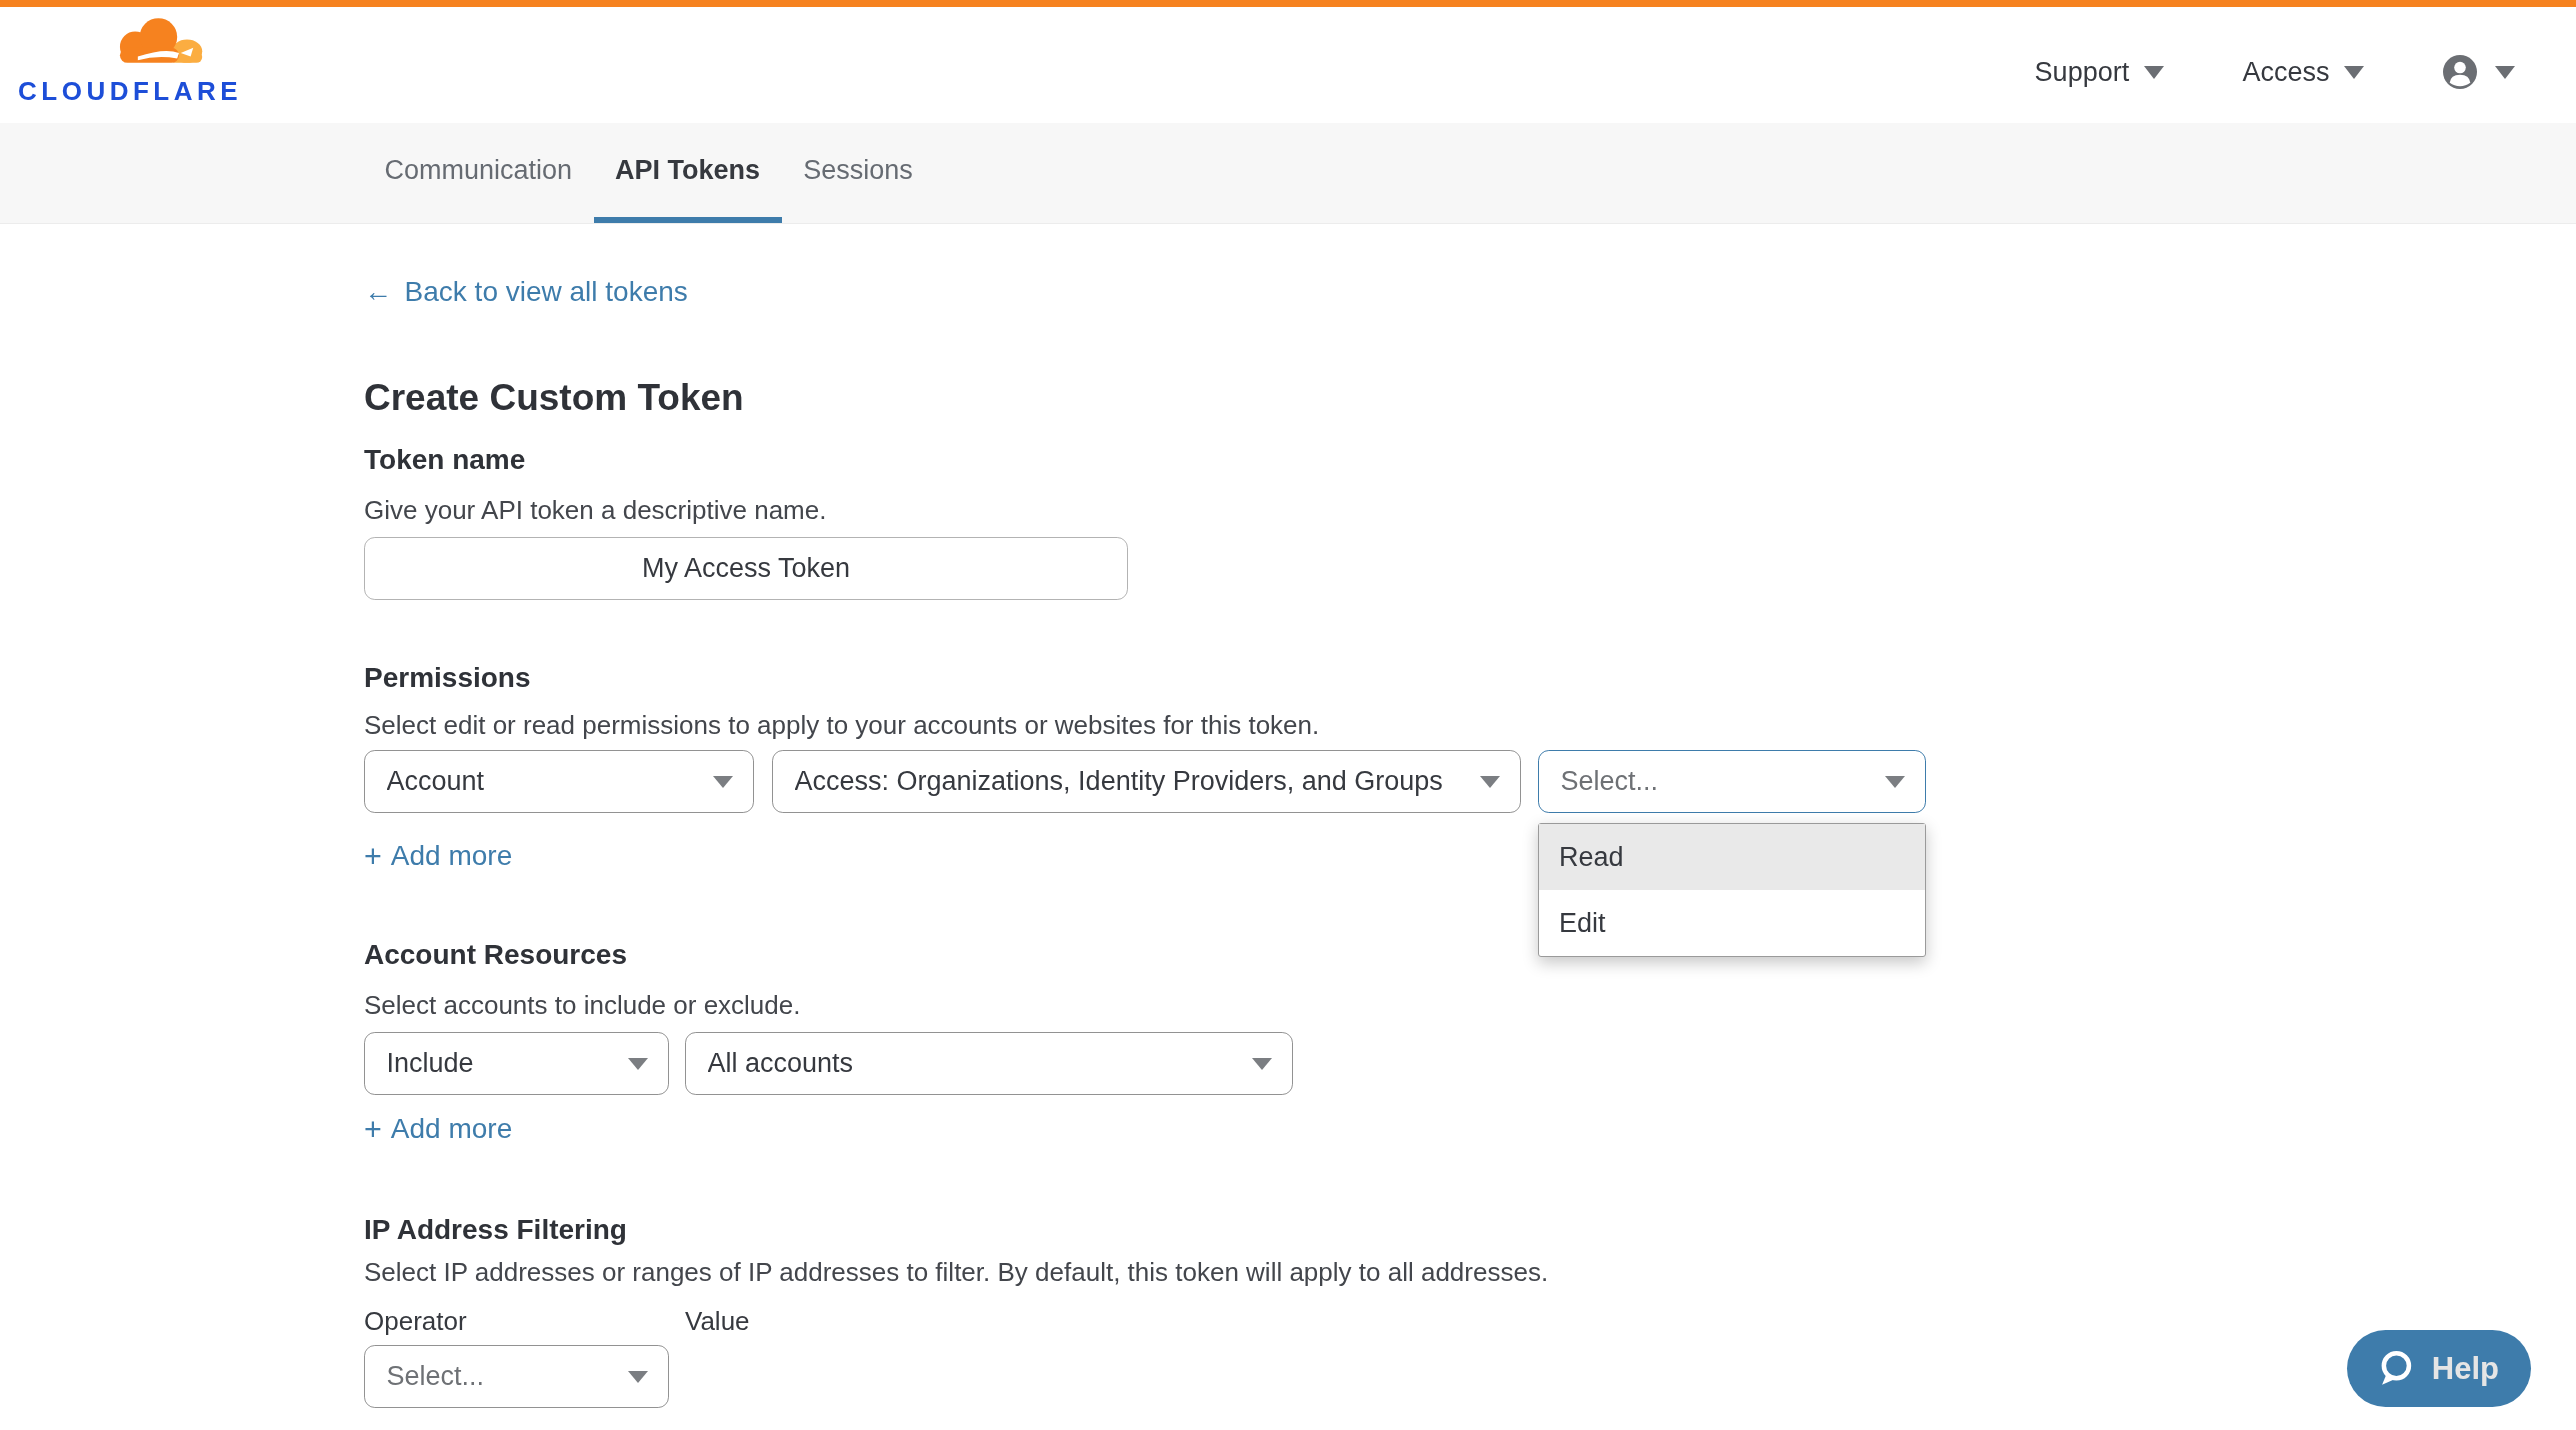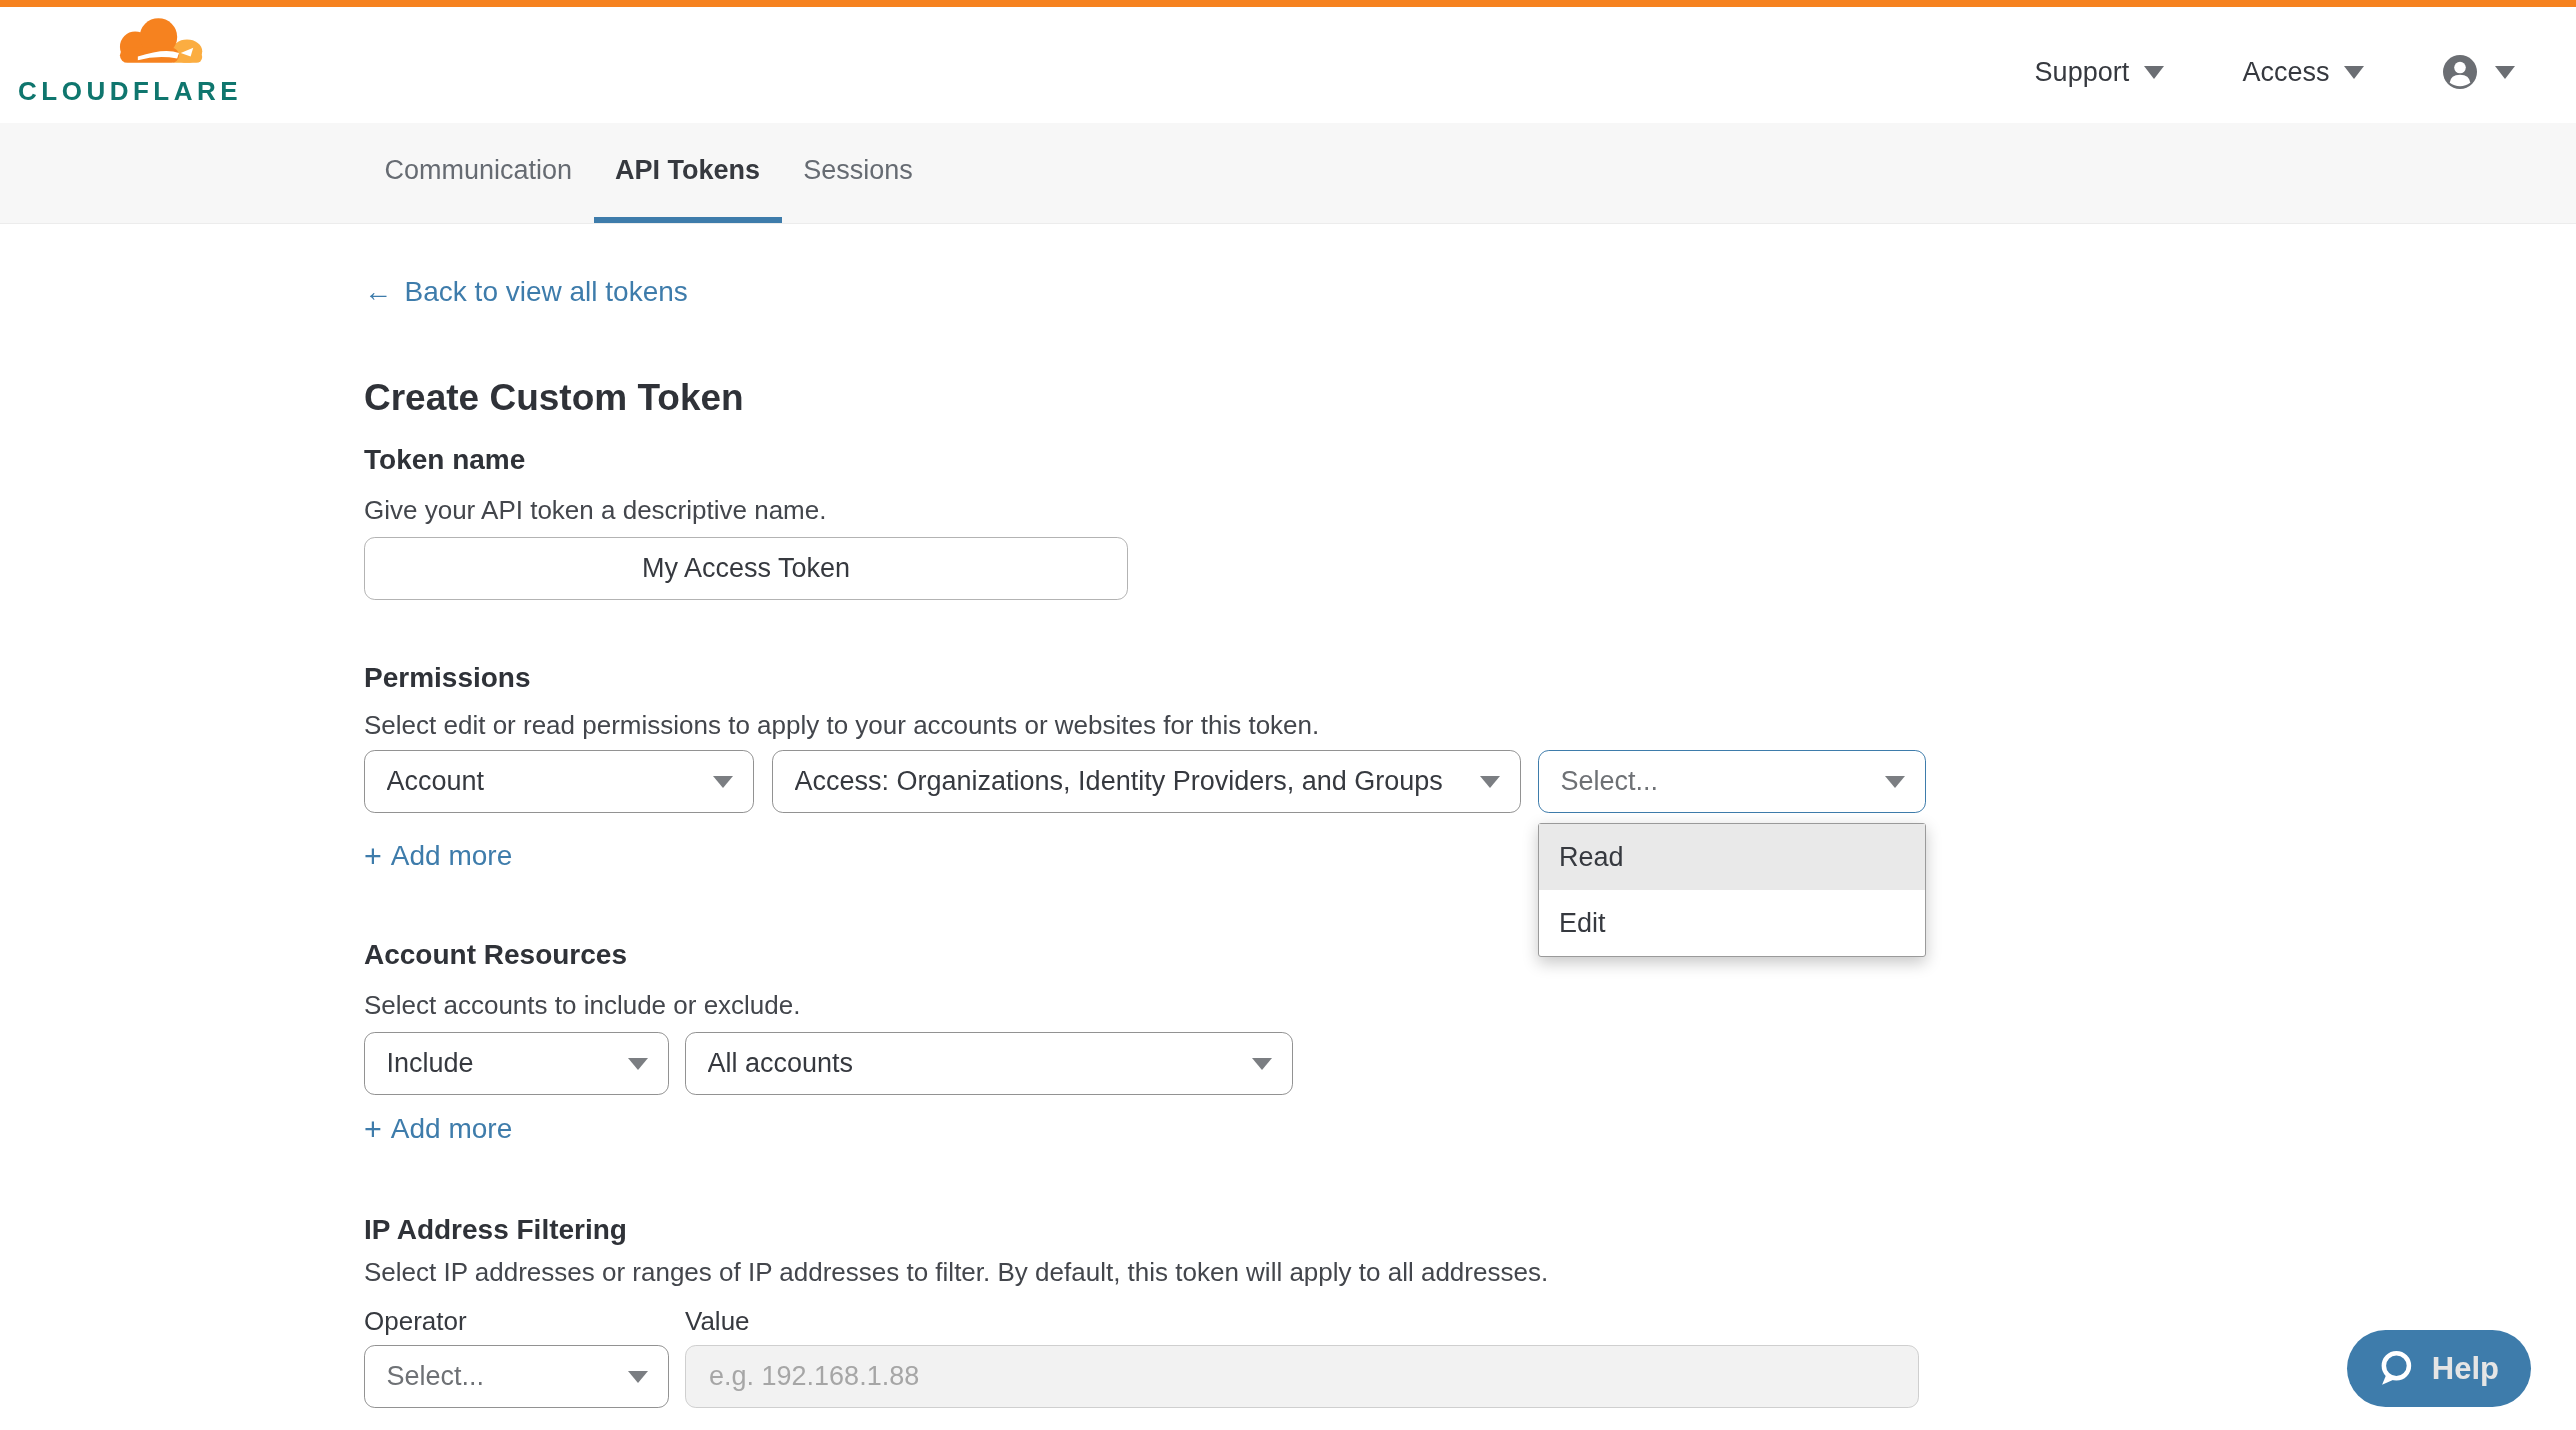--- a/index.html
+++ b/index.html
@@ -21,21 +21,21 @@
   
   .header {
     position: absolute; left: 0; top: 7.2px; width: 100%; height: 106px;
     background: #ffffff;
     display: flex; align-items: center; justify-content: space-between;
     padding: 0 61px 0 18px;
   }
   .logo { display: flex; flex-direction: column; align-items: flex-start; width: 190px; }
   .logo svg.cloud { display: block; margin-left: 93px; }
   .wordmark {
-    font-size: 26px; font-weight: 700; letter-spacing: 4.5px; color: #0f766e;
+    font-size: 26px; font-weight: 700; letter-spacing: 4.5px; color: #1d4ed8;
     line-height: 1; margin-top: 14px;
   }
   .header-right { display: flex; align-items: center; gap: 0; margin-top: 24px; }
   .hdr-item {
     display: flex; align-items: center; gap: 14.4px;
     font-size: 27px; color: #36393f; cursor: pointer;
   }
   .hdr-item + .hdr-item { margin-left: 79px; }
   .caret-down {
     width: 0; height: 0; display: inline-block;
@@ -240,23 +240,20 @@
   <div class="abs sec-h" style="top:1214px">IP Address Filtering</div>
   <div class="abs desc" style="top:1257px">Select IP addresses or ranges of IP addresses to filter. By default, this token will apply to all addresses.</div>
 
   <div class="abs field-label" style="left:364px; top:1306px">Operator</div>
   <div class="abs field-label" style="left:685px; top:1306px">Value</div>
 
   <div class="select" style="left:364px; top:1345px; width:305px">
     <span class="sel-value ph">Select...</span>
     <span class="sel-caret"></span>
   </div>
-  <div class="disabled-input" style="left:685px; top:1345px; width:1234px">
-    <span>e.g. 192.168.1.88</span>
-  </div>
 
   <button class="help-btn">
     <svg width="43" height="43" viewBox="0 0 48 48">
       <circle cx="25" cy="21" r="14" fill="none" stroke="#ffffff" stroke-width="5"></circle>
       <path d="M14 30 L9 42 L23 36 Z" fill="#ffffff"></path>
     </svg>
     <span>Help</span>
   </button>
 
 </div>

